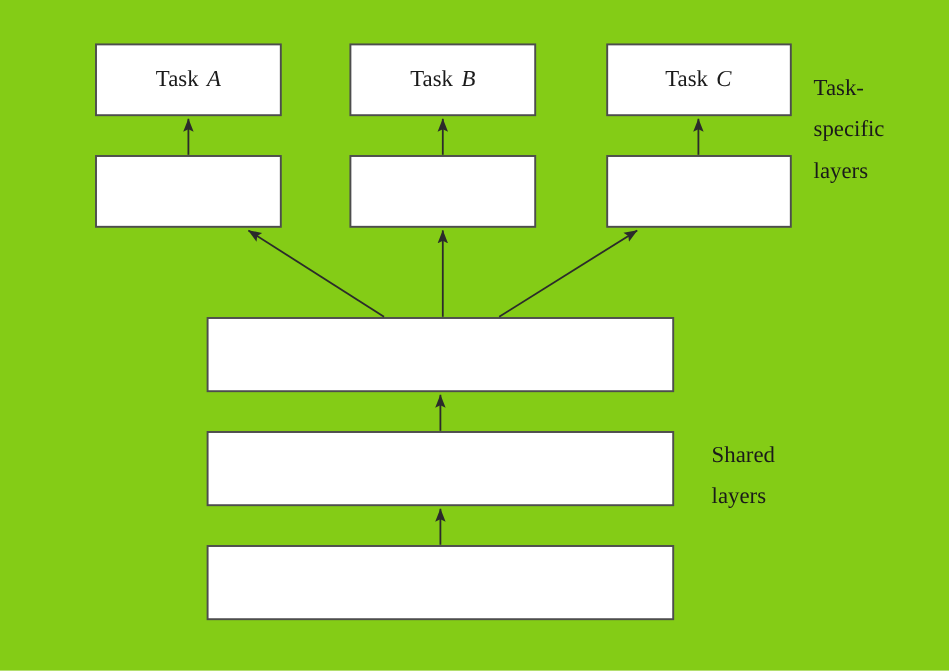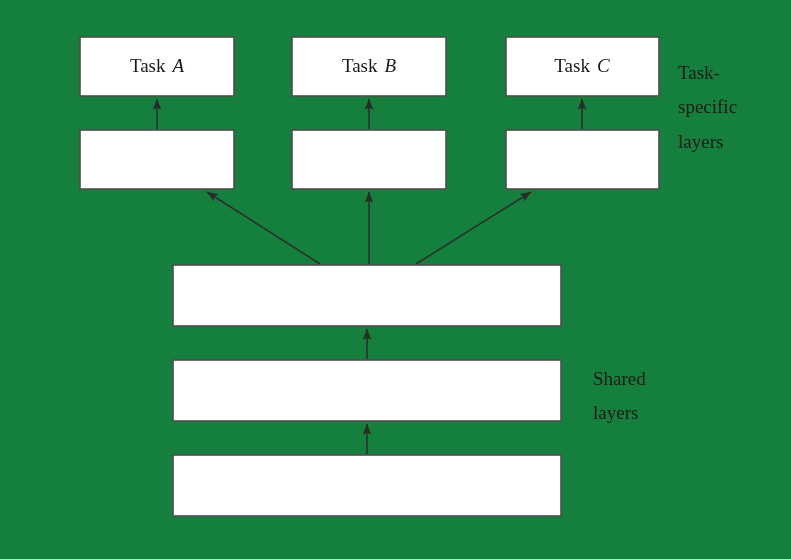--- a/index.html
+++ b/index.html
@@ -10,21 +10,21 @@
   body {
     width: 791px;
     height: 559px;
     font-family: "Liberation Serif", "DejaVu Serif", serif;
     overflow: hidden;
   }
   #diagram-root {
     position: relative;
     width: 791px;
     height: 559px;
-    background: #15803d;
+    background: #84cc16;
   }
   svg.diagram-canvas {
     position: absolute;
     top: 0;
     left: 0;
     width: 791px;
     height: 559px;
     display: block;
   }
   .node-box {

